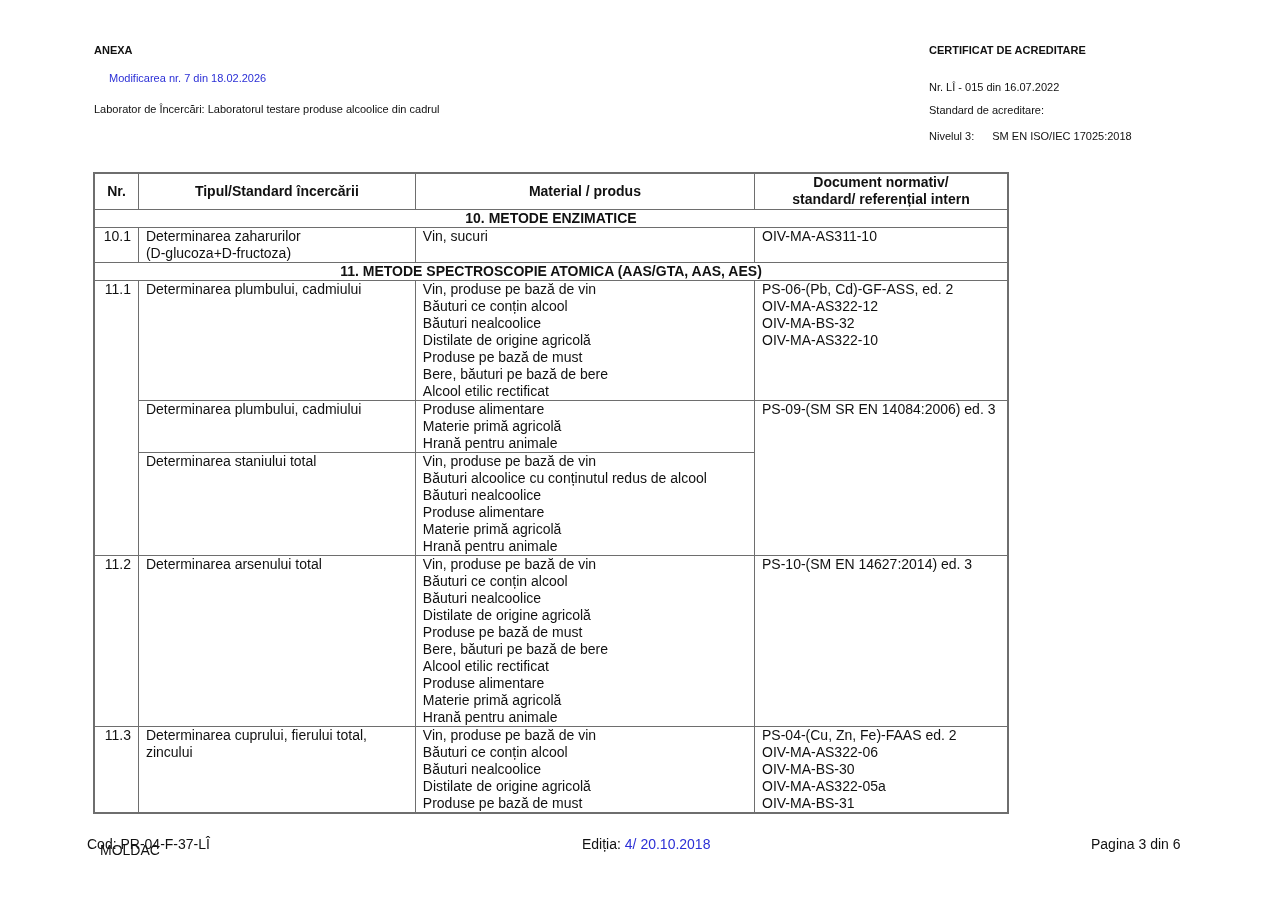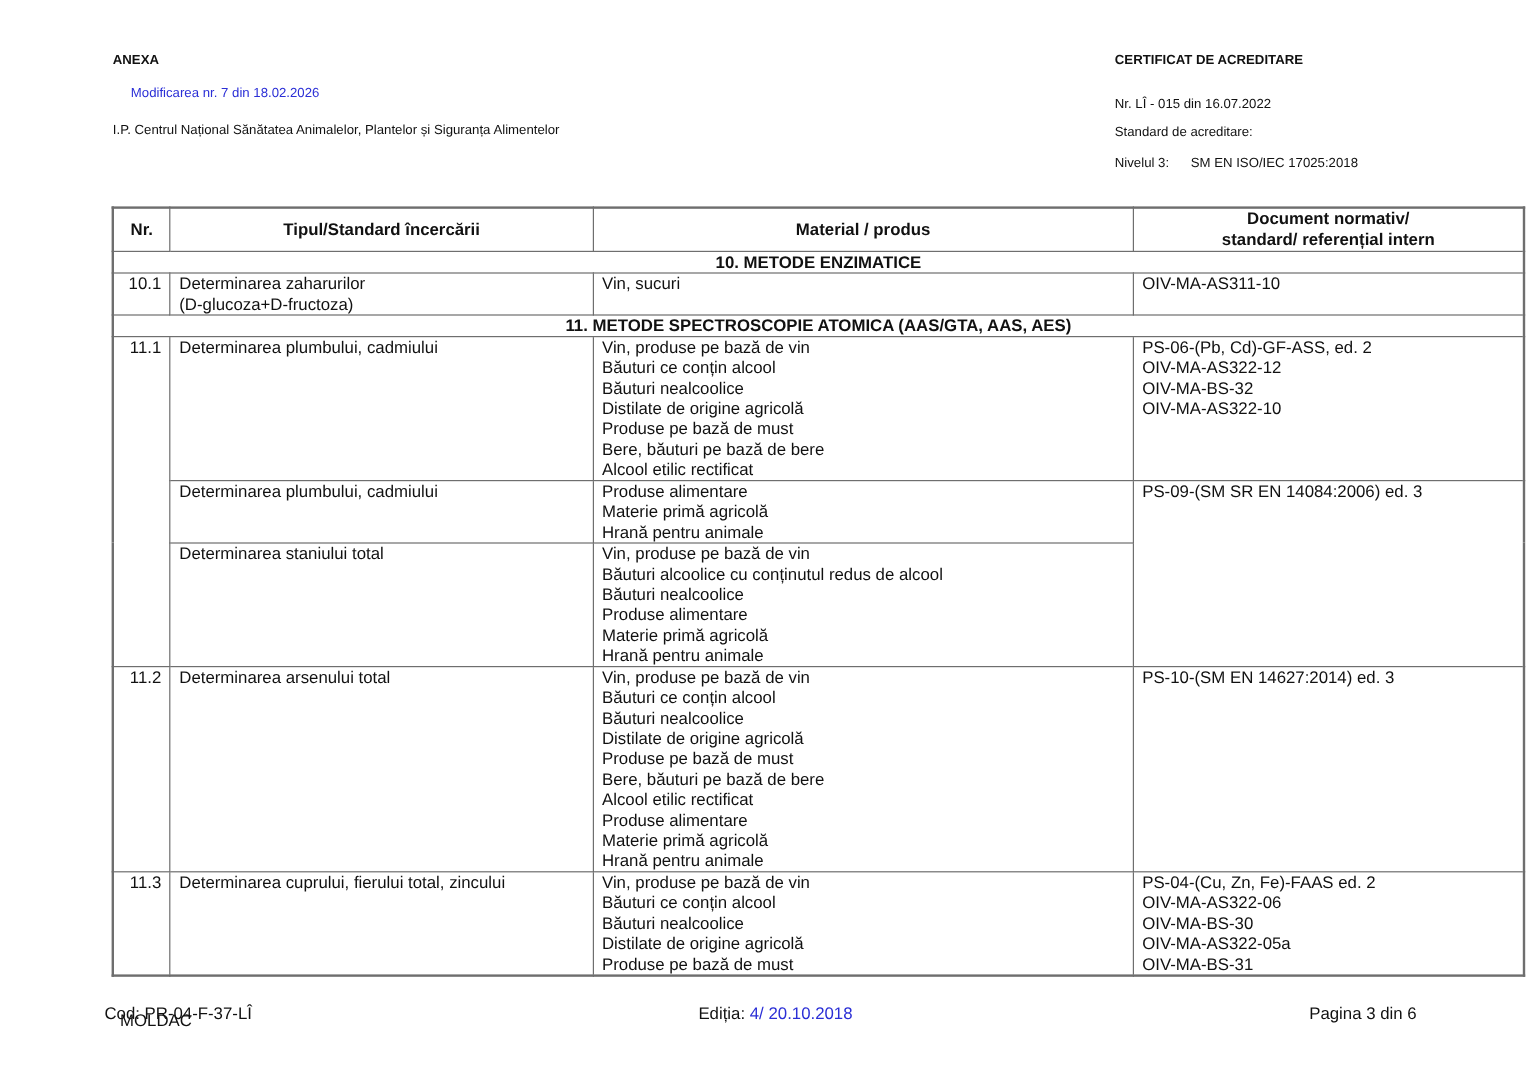--- a/index.html
+++ b/index.html
@@ -14,21 +14,21 @@
     #modif { left: 94px; top: 72px; font-size: 11px; padding-left: 15px; }
     #lab { left: 94px; top: 103px; font-size: 11px; line-height: 13px; }
 
     #cert { left: 929px; top: 44px; font-size: 11px; font-weight: bold; }
     #certnr { left: 929px; top: 81px; font-size: 11px; }
     #std { left: 929px; top: 104px; font-size: 11px; }
     #lvl { left: 929px; top: 130px; font-size: 11px; }
     #lvl .lvl-val { margin-left: 18px; }
 
     table.main {
-      position: absolute; left: 93px; top: 172px; width: 1178px;
+      position: absolute; left: 93px; top: 172px; width: 916px;
       border-collapse: collapse; font-size: 14px; line-height: 17px;
       border: 2px solid #6e6e6e;
     }
     table.main td, table.main th {
       border: 1px solid #6e6e6e; padding: 0 7px; vertical-align: top;
     }
     table.main th { font-weight: bold; vertical-align: middle; text-align: center; }
     col.c-nr { width: 45px; }
     col.c-test { width: 331px; }
     col.c-mat { width: 423px; }
@@ -45,21 +45,21 @@
     #cod { left: 87px; top: 836px; font-size: 14px; }
     #editia { left: 582px; top: 836px; font-size: 14px; }
     #pagina { left: 1091px; top: 836px; font-size: 14px; }
   </style>
 </head>
 <body>
 
 <div id="anexa" class="abs">ANEXA</div>
 <div id="modif" class="abs blue">Modificarea nr. 7 din 18.02.2026</div>
 <div id="lab" class="abs">
-  <span class="line">I.P. Centrul Național Sănătatea Animalelor, Plantelor și Siguranța Alimentelor</span>
+  <span class="line">Laborator de Încercări: Laboratorul testare produse alcoolice din cadrul</span>
 </div>
 
 <div id="cert" class="abs">CERTIFICAT DE ACREDITARE</div>
 <div id="certnr" class="abs">Nr. LÎ - 015 din 16.07.2022</div>
 <div id="std" class="abs">Standard de acreditare:</div>
 <div id="lvl" class="abs">
   <span>Nivelul 3:</span><span class="lvl-val">SM EN ISO/IEC 17025:2018</span>
 </div>
 
 <table class="main">

